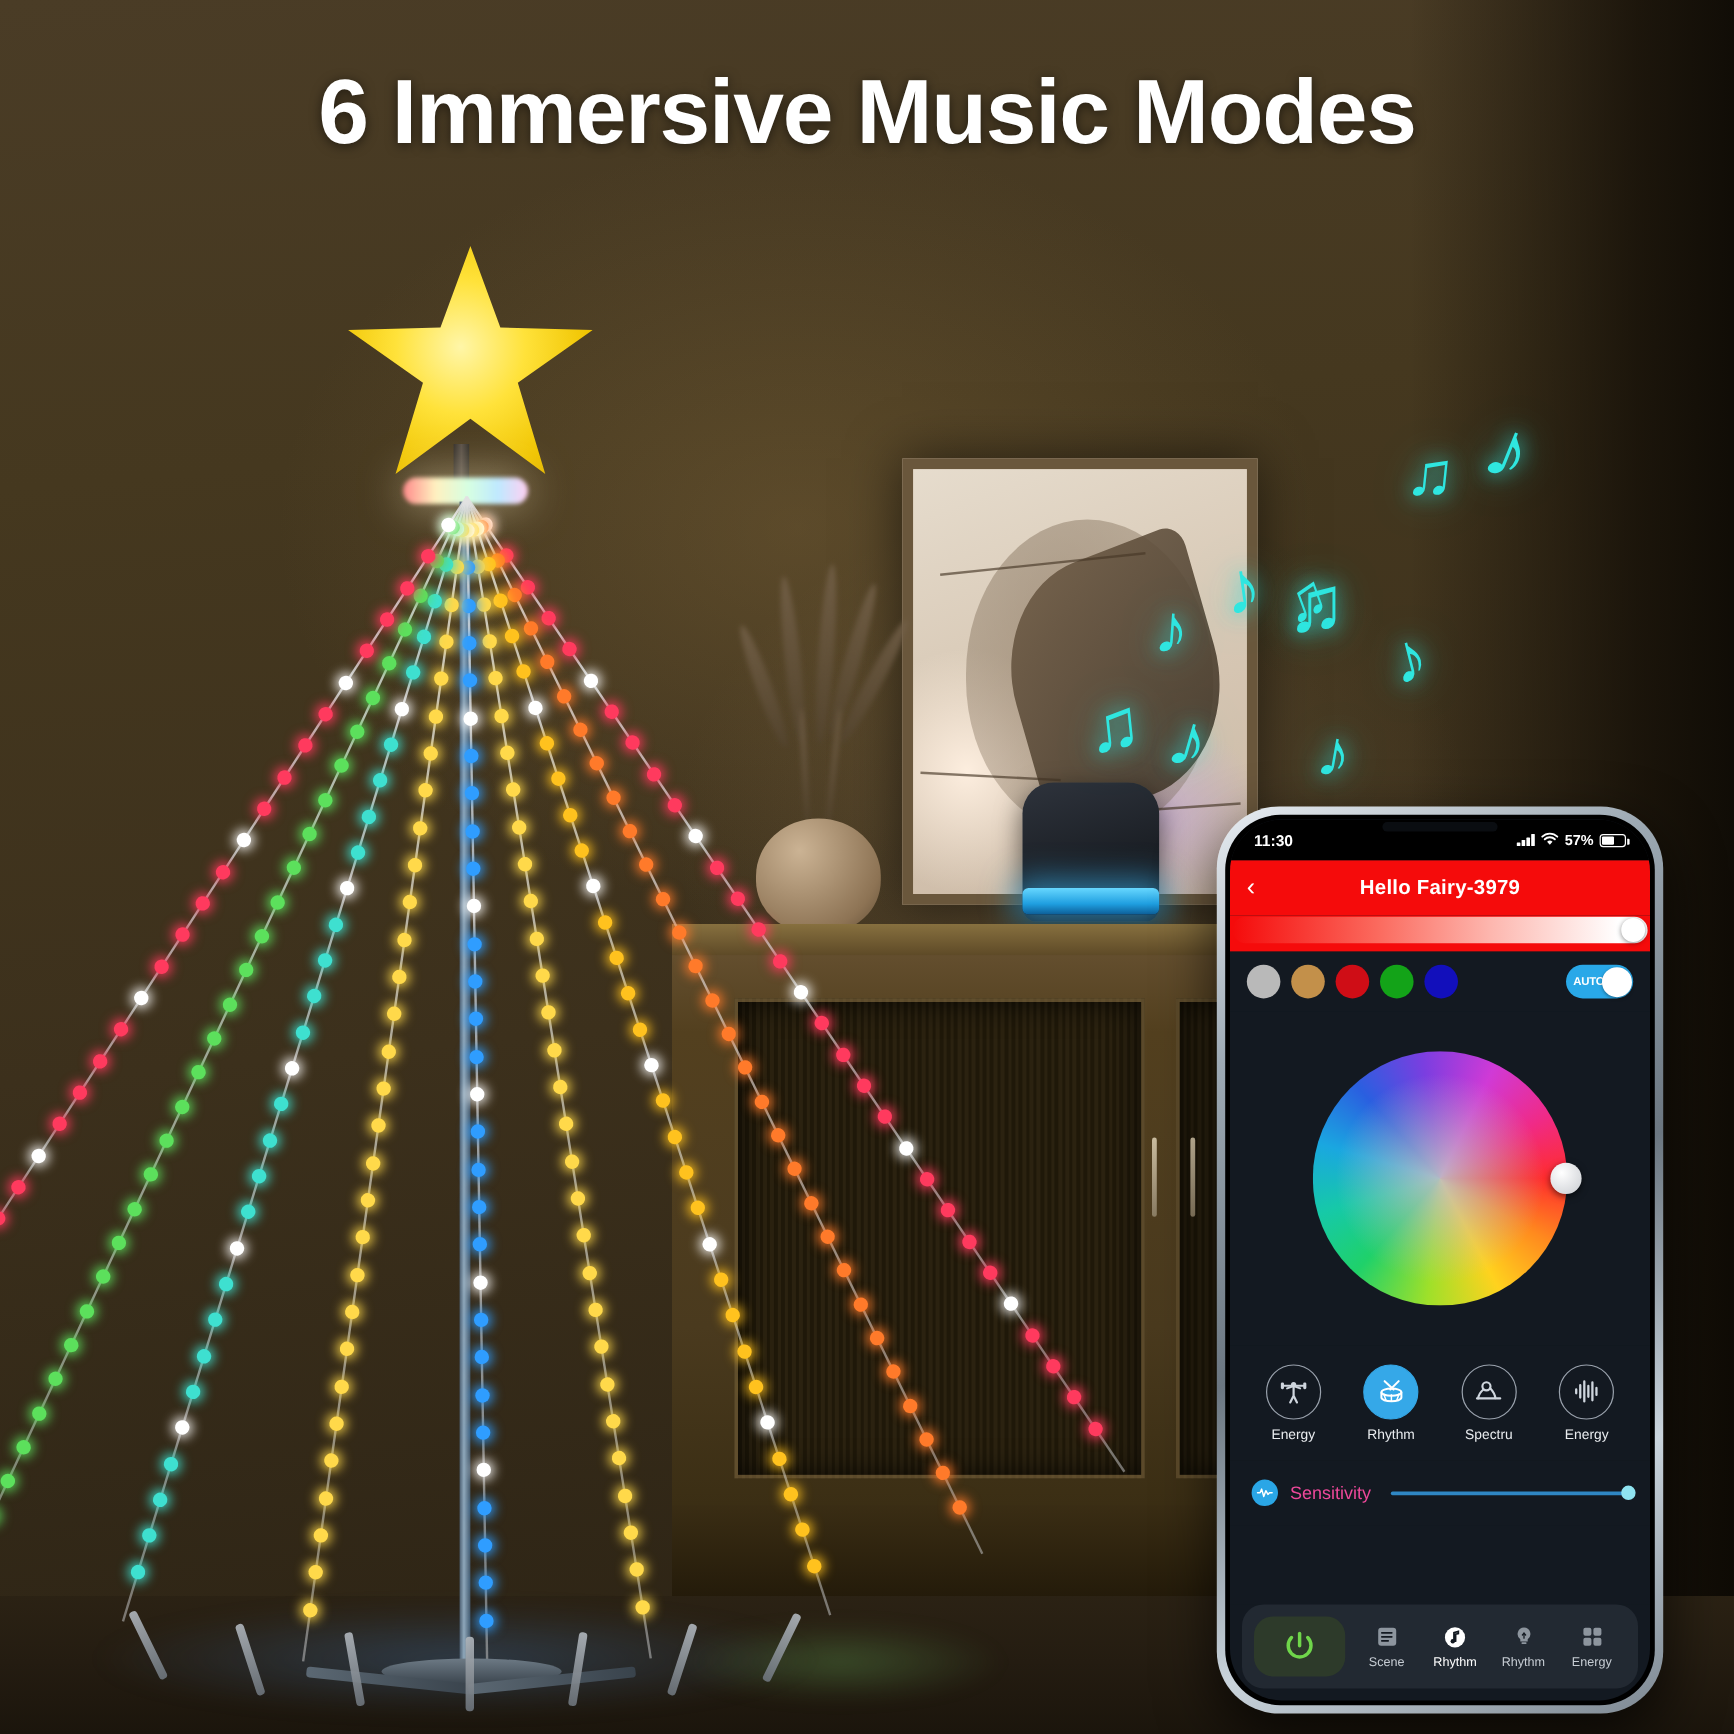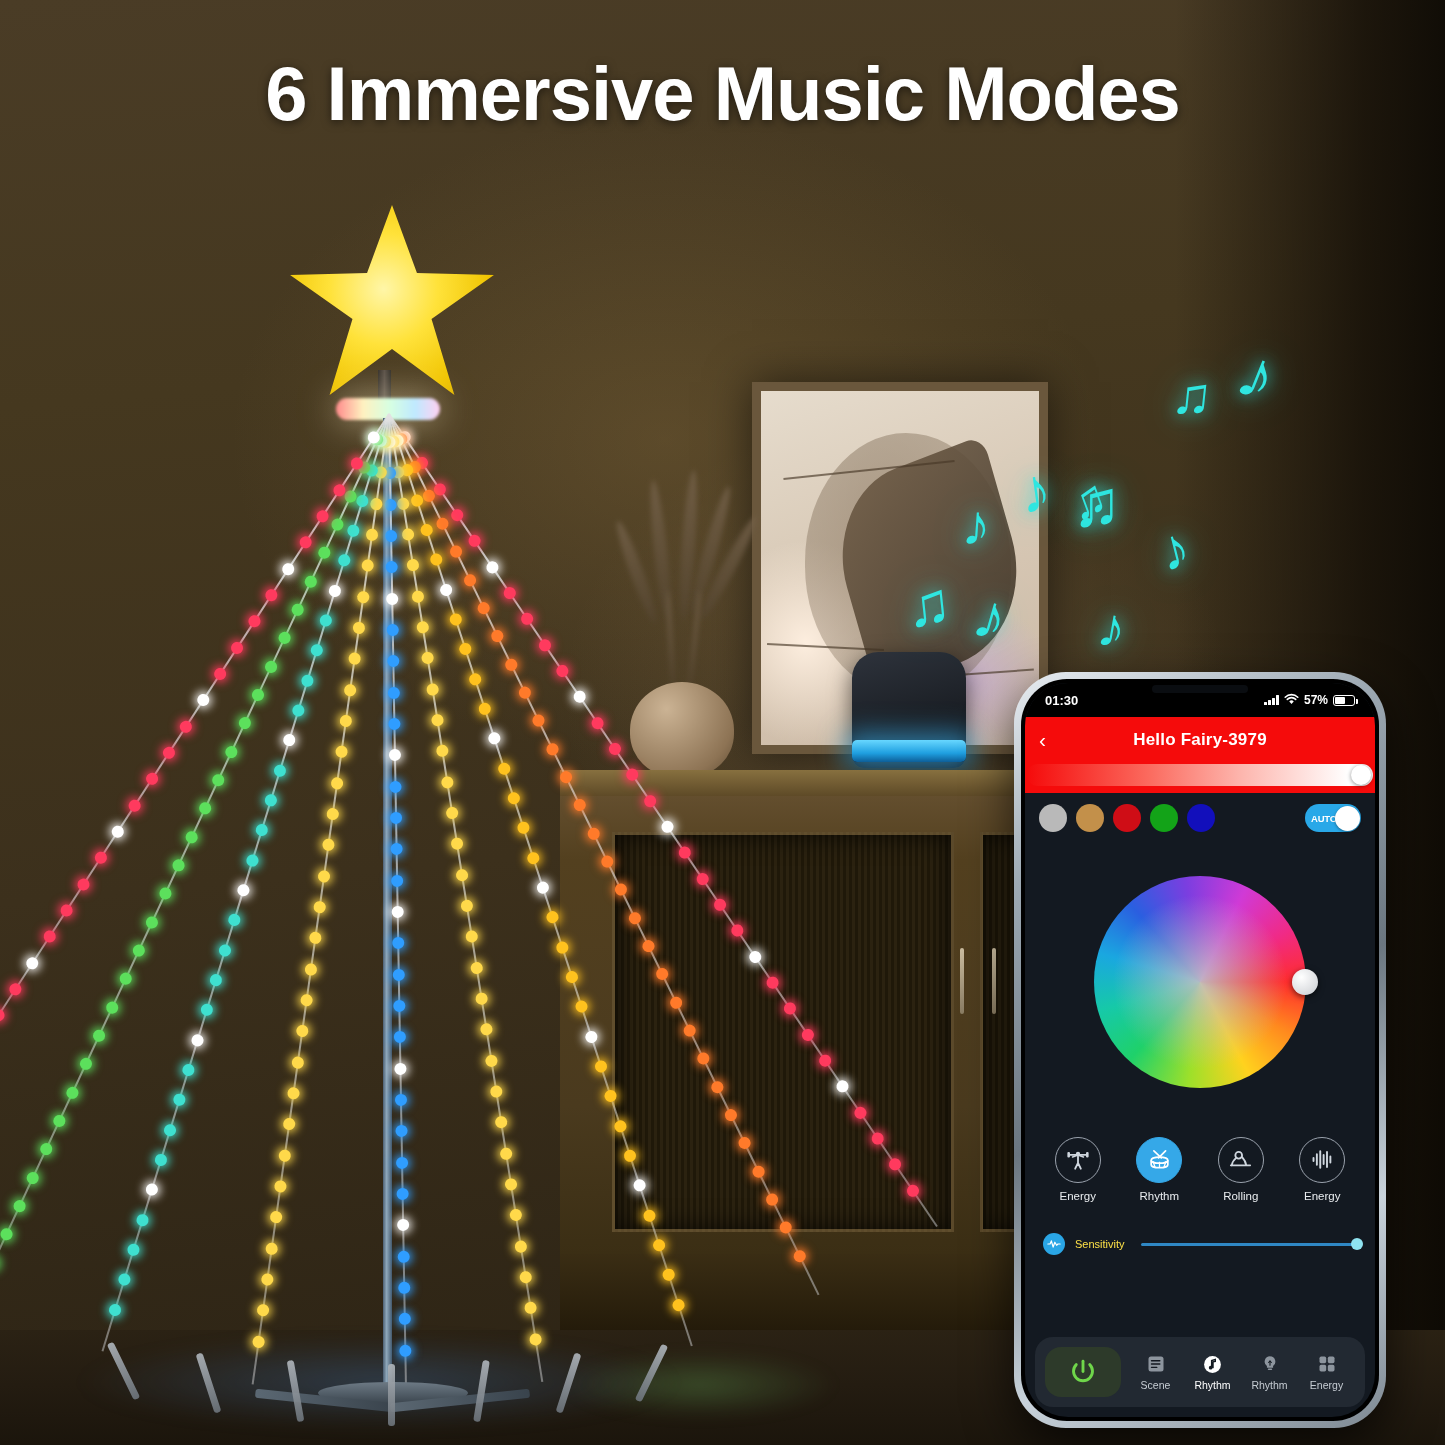--- a/index.html
+++ b/index.html
@@ -230,21 +230,21 @@
   .mode { display:flex; flex-direction:column; align-items:center; gap:7px; cursor:pointer; }
   .mode-circle {
     width:46px; height:46px; border-radius:50%;
     border:1.6px solid #9aa2ad; display:flex; align-items:center; justify-content:center;
   }
   .mode.active .mode-circle { background:#35a8e8; border-color:#35a8e8; }
   .mode-label { color:#e9ecef; font-size:11.5px; }
 
   .sens { flex:0 0 54px; background:#131921; display:flex; align-items:center; padding:0 18px; gap:10px; }
   .sens-icon { width:22px; height:22px; border-radius:50%; background:#2aa6e6; display:flex; align-items:center; justify-content:center; flex:0 0 22px; }
-  .sens-label { color:#fde047; font-size:11px; }
+  .sens-label { color:#ec4899; font-size:15px; }
   .sens-track { flex:1 1 auto; height:3px; background:#2f87c4; border-radius:2px; margin-left:6px; position:relative; }
   .sens-track .knob { position:absolute; right:-6px; top:-4.5px; width:12px; height:12px; border-radius:50%; background:#8fe3f0; }
 
   .spacer { flex:1 1 auto; background:#131921; min-height:6px; }
 
   .tabbar {
     flex:0 0 70px; margin:0 10px 10px; border-radius:18px; background:#222932;
     display:flex; align-items:center; padding:0 10px; gap:6px;
   }
   .pwr {
@@ -638,21 +638,21 @@
   </div>
 
 <div id="headline">6 Immersive Music Modes</div>
 
 <div id="phone">
   <div id="phone-inner">
     <div id="screen">
       <div class="notch"></div>
 
       <div class="statusbar">
-        <span>01:30</span>
+        <span>11:30</span>
         <span class="sb-right">
           <span class="bars">
             <i style="height:3px"></i>
               <i style="height:5px"></i>
               <i style="height:7.5px"></i>
               <i style="height:10px"></i>
           </span>
           <span>
             <svg width="15" height="12" viewBox="0 0 16 12">
               <path d="M8 11.2 5.6 8.6a3.4 3.4 0 0 1 4.8 0Z" fill="#fff"></path>
@@ -723,21 +723,21 @@
           </div>
           <div class="mode">
             <div class="mode-circle">
               <svg width="27" height="27" viewBox="0 0 24 24">
                 <circle cx="10.4" cy="8.2" r="3" fill="none" stroke="#cfd6de" stroke-width="1.6"></circle>
                 <path d="M13.2 9.6c2.4 2.6 3.6 5 3.8 7.4" stroke="#cfd6de" stroke-width="1.6" fill="none" stroke-linecap="round"></path>
                 <path d="M3.4 17.2h17.2" stroke="#cfd6de" stroke-width="1.6" stroke-linecap="round"></path>
                 <path d="M8.2 10.6C6 12.4 4.6 14.8 4.2 17.2" stroke="#cfd6de" stroke-width="1.6" fill="none" stroke-linecap="round"></path>
               </svg>
             </div>
-            <div class="mode-label">Rolling</div>
+            <div class="mode-label">Spectru</div>
           </div>
           <div class="mode">
             <div class="mode-circle">
               <svg width="27" height="27" viewBox="0 0 24 24">
                 <g stroke="#cfd6de" stroke-width="1.7" stroke-linecap="round">
                   <path d="M4 10.6v2.8M7 7.4v9.2M10 4.6v14.8M13 8v8M16 5.4v13.2M19 9.4v5.2"></path>
                 </g>
               </svg>
             </div>
             <div class="mode-label">Energy</div>

